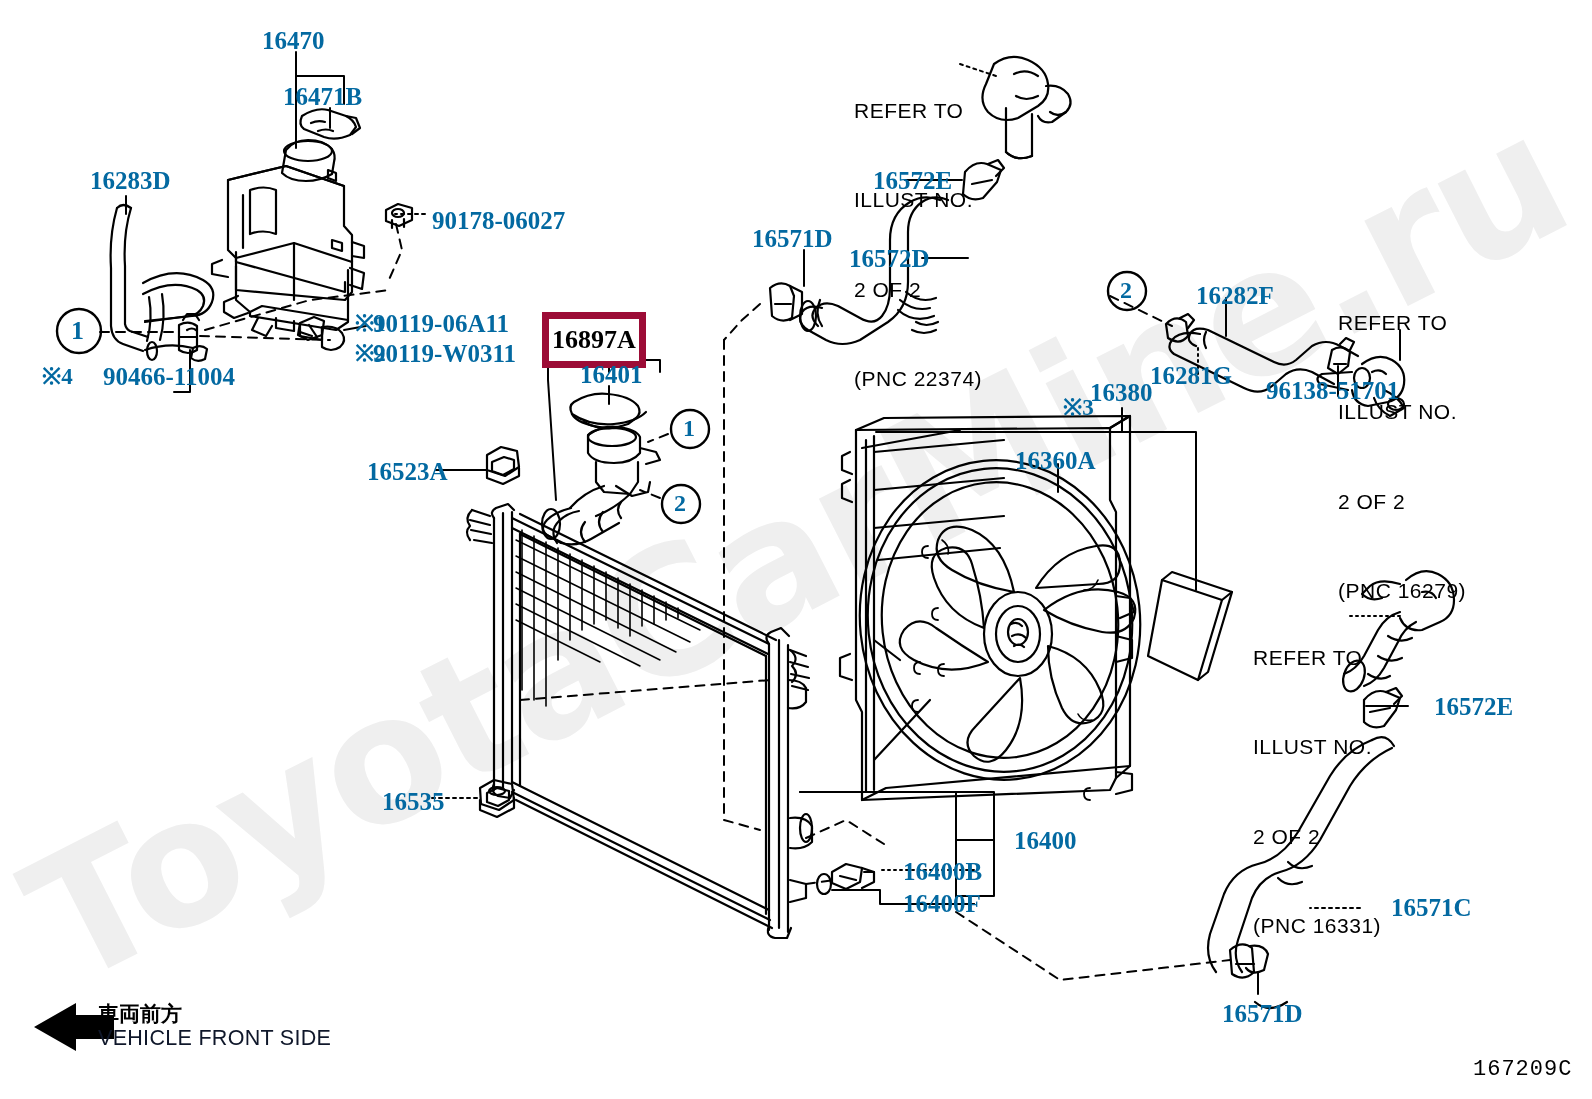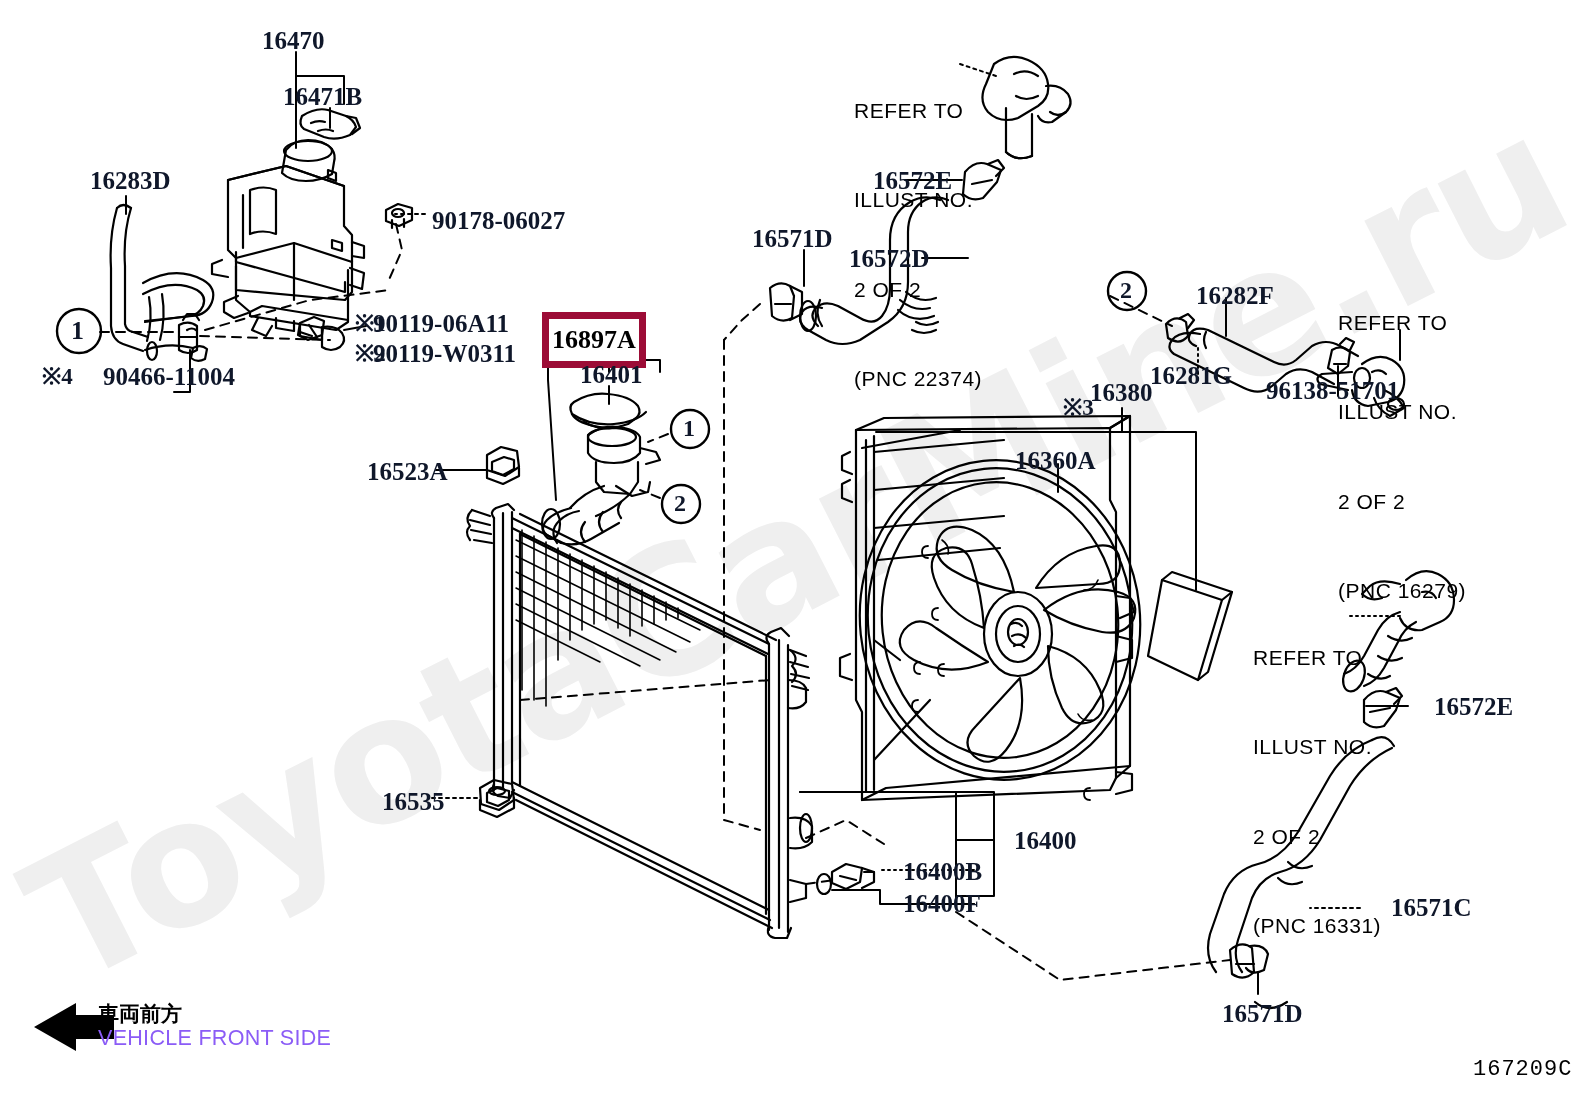--- a/index.html
+++ b/index.html
@@ -47,21 +47,21 @@
     z-index:3;
   }
   .lbl{
     position:absolute;
     font-family:"Liberation Serif",serif;
     font-weight:bold;
     font-size:25px;
     letter-spacing:0px;
     white-space:pre;
     line-height:1.05;
-    color:#0f172a;
+    color:#0369a1;
     text-align:center;
   }
   .lbl.small{font-size:23px;}
   .refer{
     position:absolute;
     font-family:"Liberation Sans",sans-serif;
     font-size:21px;
     line-height:1.42;
     white-space:pre;
     color:#000;
@@ -80,21 +80,21 @@
     position:absolute;
     font-family:"DejaVu Sans",sans-serif;
     font-size:21px;
     color:#000;white-space:pre;
     font-weight:600;
   }
   .front-en{
     position:absolute;
     font-family:"Liberation Sans",sans-serif;
     font-size:21.5px;
-    color:#8b5cf6;white-space:pre;
+    color:#0f172a;white-space:pre;
     letter-spacing:.3px;
   }
   .sheetno{
     position:absolute;
     font-family:"Liberation Mono",monospace;
     font-size:22px;
     color:#000;
     letter-spacing:1px;
   }
   

